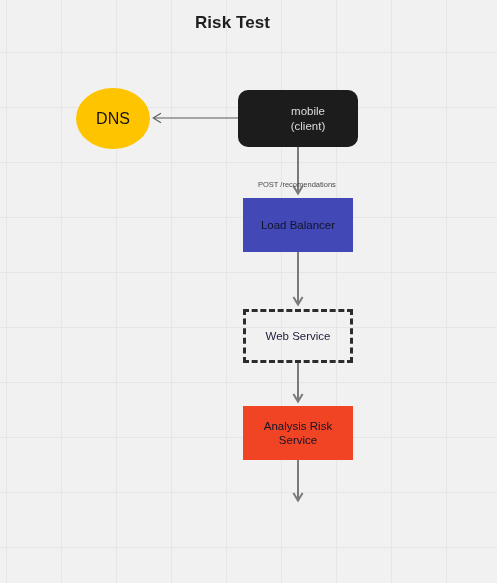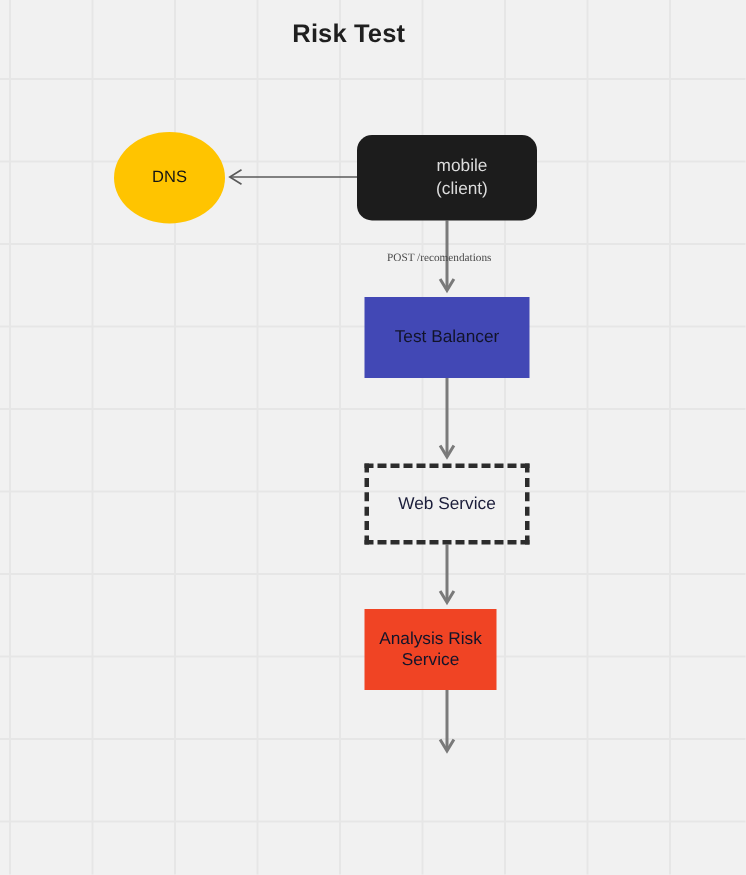--- a/index.html
+++ b/index.html
@@ -69,21 +69,21 @@
   }
 
   
   #node-dns {
     left: 76px;
     top: 88px;
     width: 74px;
     height: 61px;
     background: #ffc400;
     border-radius: 50%;
-    font-size: 11px;
+    font-size: 16px;
     color: #141414;
   }
 
   
   #node-mobile {
     left: 238px;
     top: 90px;
     width: 120px;
     height: 57px;
     background: #1c1c1c;
@@ -113,21 +113,21 @@
     background: transparent;
     border: 3px dashed #2c2c2c;
     font-size: 11.5px;
     color: #1b1d3a;
   }
 
   
   #node-analysis-risk-service {
     left: 243px;
     top: 406px;
-    width: 88px;
+    width: 110px;
     height: 54px;
     background: #f04424;
     font-size: 11.5px;
     color: #12142a;
   }
 
   
   #node-db {
     left: 243px;
     top: 505px;
@@ -140,22 +140,21 @@
 
   .edge-label {
     position: absolute;
     font-size: 7.5px;
     color: #4a4a4a;
     white-space: nowrap;
     background: transparent;
   }
   #edge-label-post {
     left: 258px;
-    top: 167px;
-    font-family: Liberation Serif, serif;
+    top: 180px;
   }
 </style>
 </head>
 <body>
 
 <div id="canvas">
 
   <div id="grid-layer"></div>
 
   <div class="diagram-title">Risk Test</div>
@@ -193,21 +192,21 @@
   <div class="node" id="node-dns">
     <span class="node-label">DNS</span>
   </div>
 
   <div class="node" id="node-mobile">
     <span class="node-label">mobile
 (client)</span>
   </div>
 
   <div class="node" id="node-load-balancer">
-    <span class="node-label">Test Balancer</span>
+    <span class="node-label">Load Balancer</span>
   </div>
 
   <div class="node" id="node-web-servers">
     <span class="node-label">Web Service</span>
   </div>
 
   <div class="node" id="node-analysis-risk-service">
     <span class="node-label">Analysis Risk
 Service</span>
   </div>

